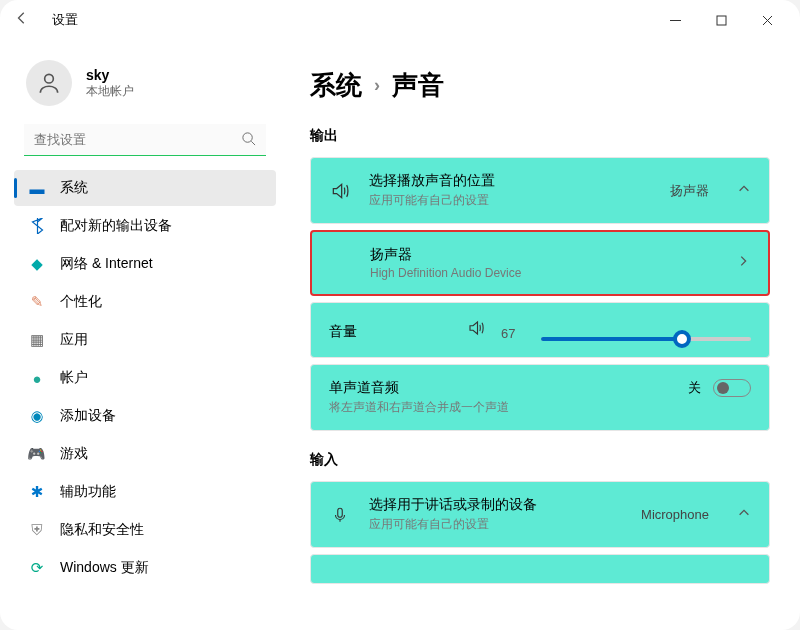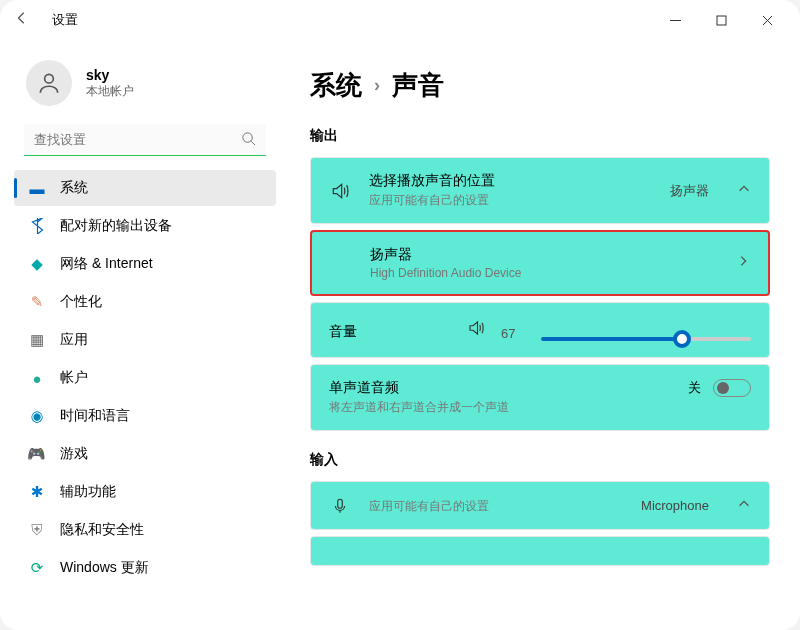--- a/index.html
+++ b/index.html
@@ -134,21 +134,21 @@
         <div class="nav-item">
             <span class="nicon" style="color:#666">▦</span>
             <span>应用</span>
           </div>
         <div class="nav-item">
             <span class="nicon" style="color:#2a9">●</span>
             <span>帐户</span>
           </div>
         <div class="nav-item">
             <span class="nicon" style="color:#08b">◉</span>
-            <span>时间和语言</span>
+            <span>添加设备</span>
           </div>
         <div class="nav-item">
             <span class="nicon" style="color:#888">🎮</span>
             <span>游戏</span>
           </div>
         <div class="nav-item">
             <span class="nicon" style="color:#07c">✱</span>
             <span>辅助功能</span>
           </div>
         <div class="nav-item">
@@ -234,20 +234,21 @@
 
       <div class="card">
         <div class="card-row">
           <span class="cicon">
               <svg width="18" height="18" viewBox="0 0 24 24" fill="none" stroke="currentColor" stroke-width="1.5">
                 <rect x="9" y="3" width="6" height="12" rx="3"></rect>
                 <path d="M6 12a6 6 0 0012 0M12 18v3"></path>
               </svg>
             </span>
           <div class="ctext">
+            <div class="ct-title">选择用于讲话或录制的设备</div>
             <div class="ct-sub">应用可能有自己的设置</div>
           </div>
           <span class="ct-right">Microphone</span>
           <span class="chev"><svg width="14" height="14" viewBox="0 0 16 16">
                 <path d="M3 10l5-5 5 5" stroke="currentColor" fill="none" stroke-width="1.5"></path>
               </svg></span>
         </div>
       </div>
 
       <div class="card">

